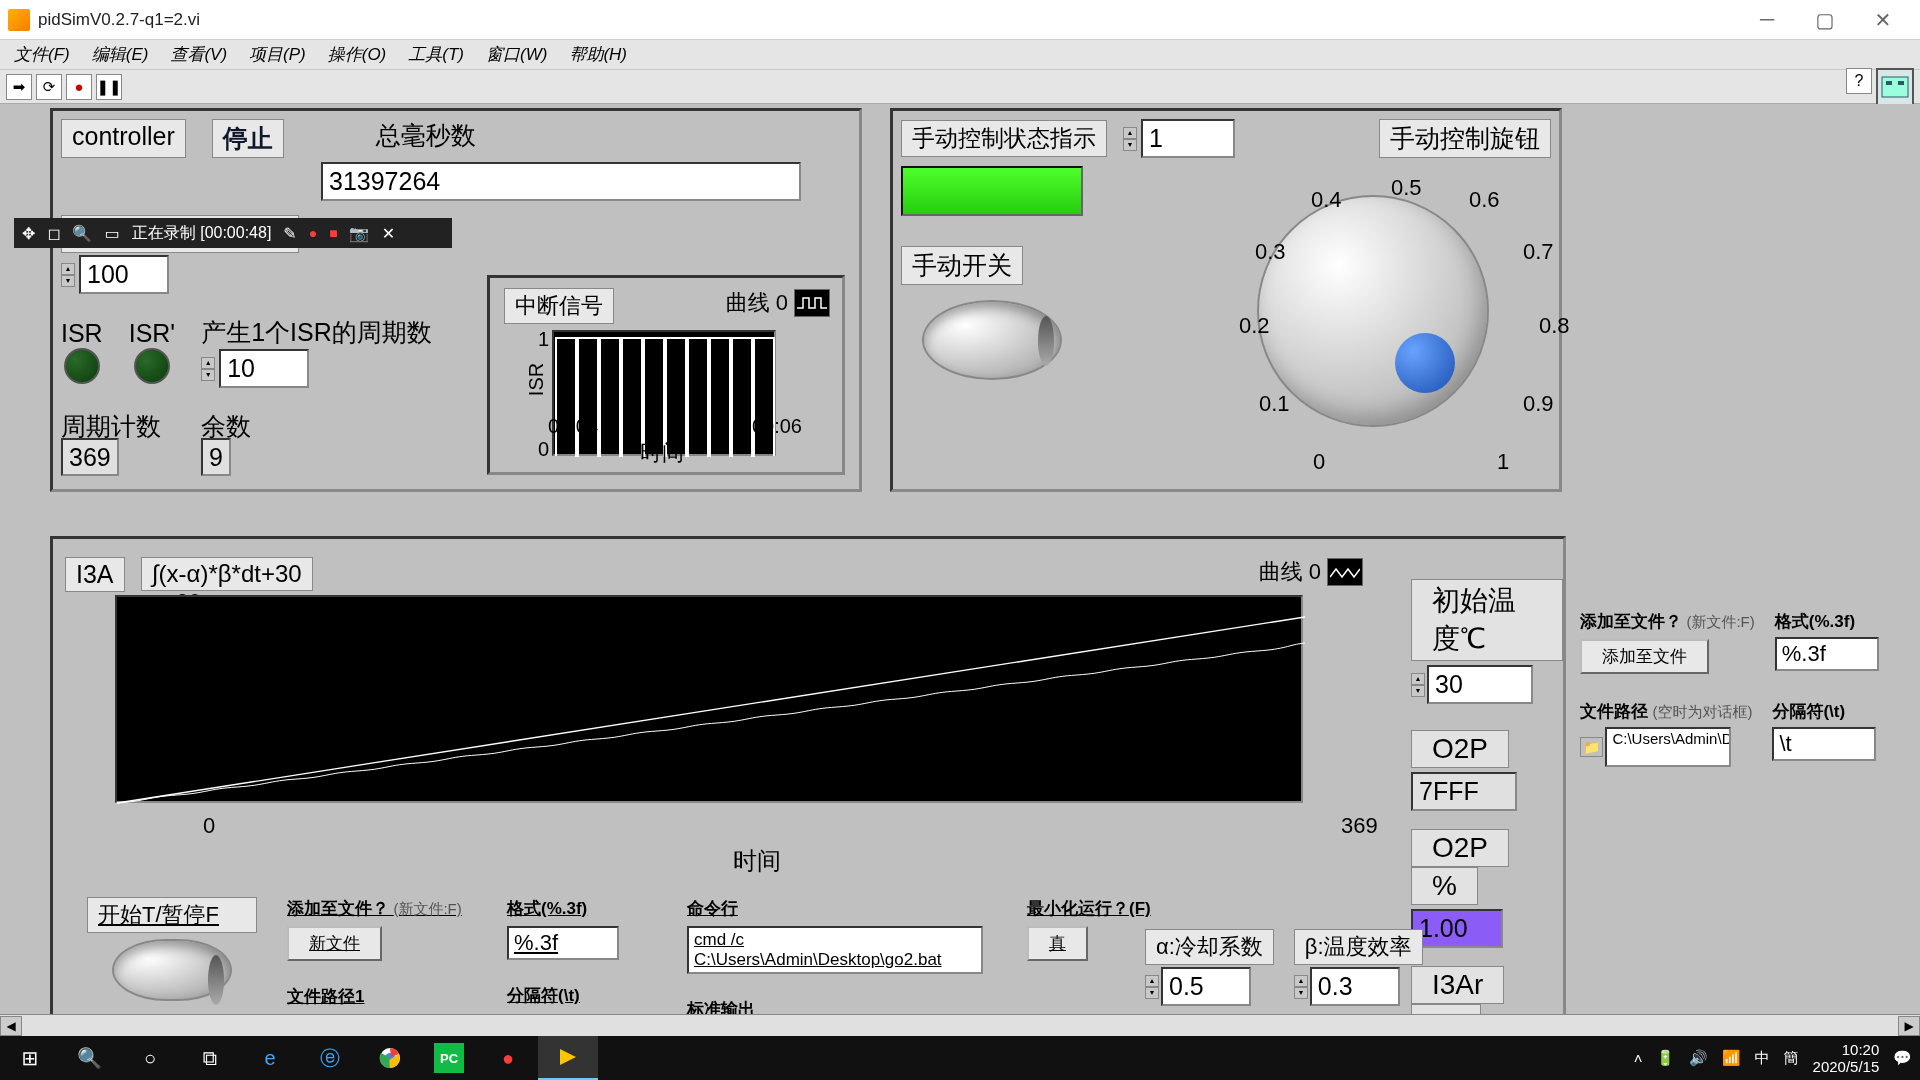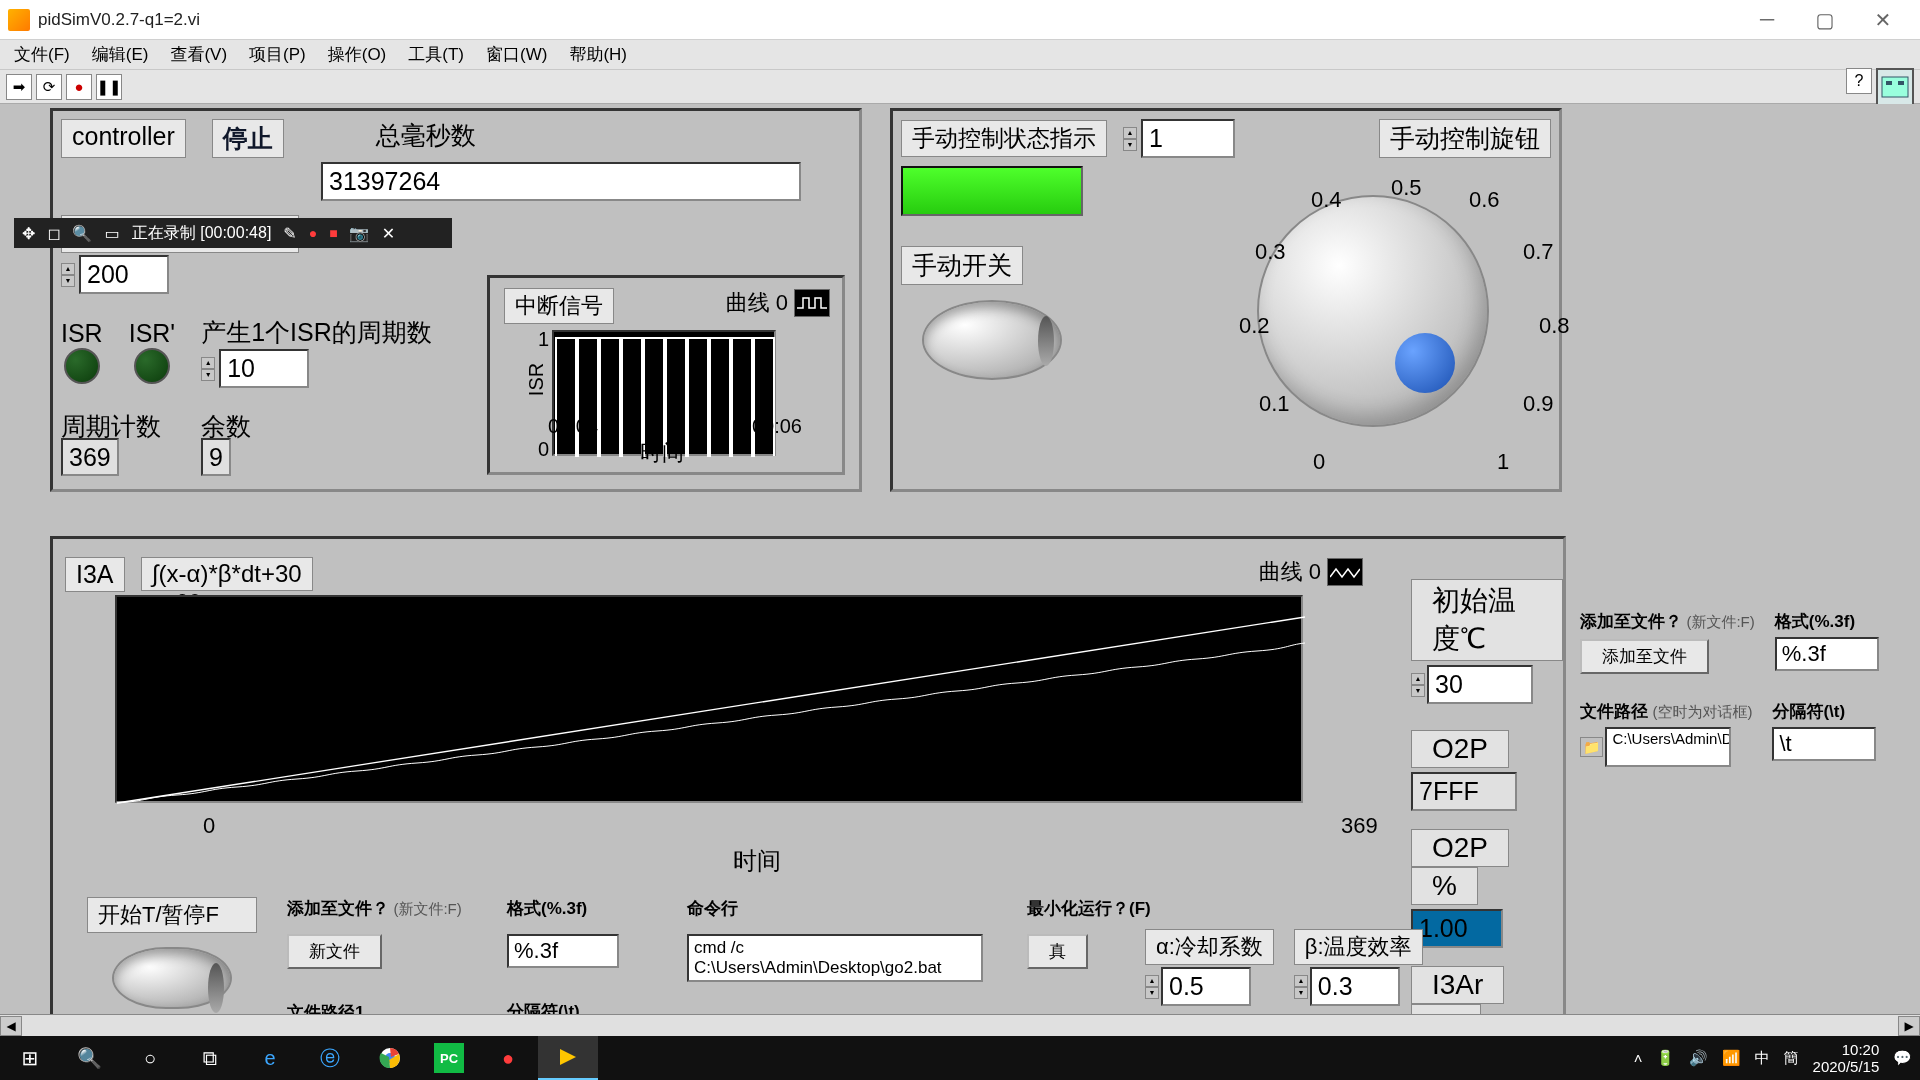--- a/index.html
+++ b/index.html
@@ -5,21 +5,21 @@
   * { box-sizing: border-box; }
   html, body { margin:0; padding:0; width:1920px; height:1080px; font-family:"Microsoft YaHei", Arial, sans-serif; background:#c0c0c0; overflow:hidden; }
   
   .titlebar { height:40px; background:#fff; display:flex; align-items:center; padding:0 8px; border-bottom:1px solid #d0d0d0; }
   .titlebar .icon { width:22px; height:22px; background:linear-gradient(135deg,#ffb200,#ff7a00); margin-right:8px; border-radius:2px; }
   .titlebar .title { font-size:17px; color:#222; }
   .titlebar .winbtns { margin-left:auto; display:flex; }
   .titlebar .winbtns span { width:58px; height:38px; display:flex; align-items:center; justify-content:center; font-size:20px; color:#666; }
   
   .menubar { height:30px; background:#e5e5e5; display:flex; align-items:center; padding:0 6px; gap:6px; border-bottom:1px solid #c8c8c8; }
-  .menubar span { font-size:17px; padding:2px 8px; }
+  .menubar span { font-size:17px; padding:2px 8px;font-style:italic; }
   
   .toolbar { height:34px; background:#e5e5e5; display:flex; align-items:center; padding:0 6px; gap:4px; border-bottom:1px solid #aaa; position:relative; }
   .toolbar .tbtn { width:26px; height:26px; border:1px solid #888; background:#fff; display:flex; align-items:center; justify-content:center; font-size:15px; }
   .toolbar .tbtn.red { color:#cc0000; font-weight:bold; }
   .toolbar .right { margin-left:auto; display:flex; gap:4px; }
   .toolbar .qmark { width:26px; height:26px; border:1px solid #888; display:flex; align-items:center; justify-content:center; background:#fff; position:relative; }
   .toolbar .viicon { width:38px; height:38px; border:2px solid #555; display:flex; align-items:center; justify-content:center; background:#d8e8e8; font-size:10px; }
 
   
   .workspace { position:relative; width:100%; height:960px; background:#c0c0c0; overflow:hidden; }
@@ -67,21 +67,21 @@
   #xleft { position:absolute; left:150px; top:274px; font-size:22px; }
   #xright { position:absolute; left:1288px; top:274px; font-size:22px; }
   #xlabel { position:absolute; left:680px; top:306px; font-size:24px; }
 
   .rightcol { position:absolute; left:1358px; top:40px; }
   .rcgroup { margin-bottom:10px; }
   .rclabel { display:inline-block; padding:2px 20px; font-size:28px; }
   .rclabel.b { background:#e2e2e2; border:1px solid #888; }
 
   .bottomrow { position:absolute; left:34px; top:358px; display:flex; gap:30px; }
-  .minigroup { display:flex; flex-direction:column; gap:14px; min-width:190px; }
+  .minigroup { display:flex; flex-direction:column; gap:6px; min-width:190px;text-decoration:underline; }
   .minilabel { font-size:17px; font-weight:bold; }
   .minisub { font-size:15px; color:#555; }
   .minibutton { background:#e8e8e8; border:2px outset #bbb; padding:4px 20px; font-size:17px; width:fit-content; }
   .playswitch { display:flex; align-items:center; justify-content:center; }
   .playswitch .rocker { width:120px; height:62px; }
 
   .greekctrl { position:absolute; left:1092px; top:390px; display:flex; gap:20px; }
 
   
   .floatright { position:absolute; left:1580px; top:506px; width:330px; }
@@ -168,21 +168,21 @@
     <div style="margin-top:4px;margin-left:260px;width:480px" class="textfield">31397264</div>
 
     <div style="margin-top:14px;display:flex;align-items:center;gap:6px">
       <span class="lbltab" style="font-size:24px">每周期等待的毫秒数</span>
     </div>
     <div style="display:flex;align-items:center;gap:4px;margin-top:2px">
       <div class="spacer-inc">
           <span>▲</span>
           <span>▼</span>
         </div>
-      <span class="textfield">200</span>
+      <span class="textfield">100</span>
     </div>
 
     <div style="margin-top:22px;display:flex;align-items:flex-end;gap:26px">
       <div style="text-align:center">
         <div class="smlabel">ISR</div>
         <div class="led"></div>
       </div>
       <div style="text-align:center">
         <div class="smlabel">ISR'</div>
         <div class="led"></div>
@@ -319,21 +319,21 @@
           <span class="textfield" style="width:106px">30</span>
         </div>
       </div>
       <div class="rcgroup" style="margin-top:26px">
         <span class="rclabel b">O2P</span><br>
         <span class="textfield" style="background:#e0e0e0;width:106px;margin-top:4px;display:inline-block">7FFF</span>
       </div>
       <div class="rcgroup" style="margin-top:18px">
         <span class="rclabel b">O2P</span>
         <span class="rclabel b">%</span><br>
-        <span class="textfield" style="background:#0369a1;width:92px;margin-top:4px;display:inline-block">1.00</span>
+        <span class="textfield" style="background:#8b5cf6;width:92px;margin-top:4px;display:inline-block">1.00</span>
       </div>
       <div class="rcgroup" style="margin-top:18px">
         <span class="rclabel b">I3Ar</span>
         <span class="rclabel b">℃</span><br>
         <span class="textfield" style="background:#e0e0e0;width:106px;margin-top:20px;display:inline-block">89</span>
       </div>
     </div>
 
     <div class="bottomrow">
       <div class="minigroup" style="min-width:170px">

